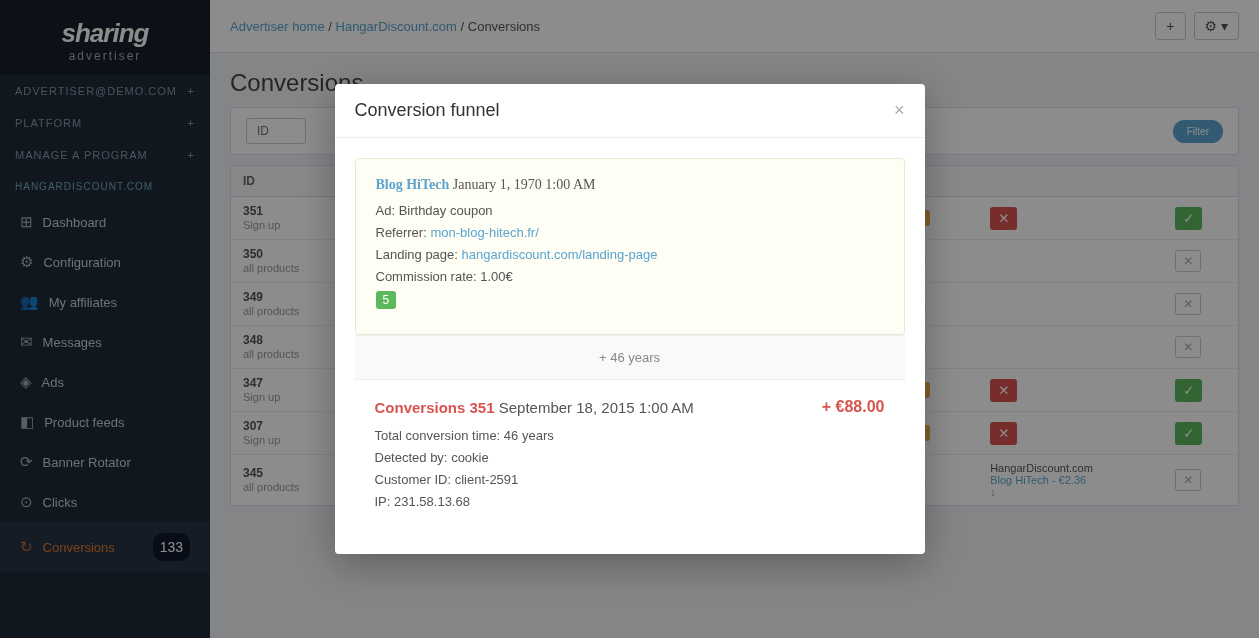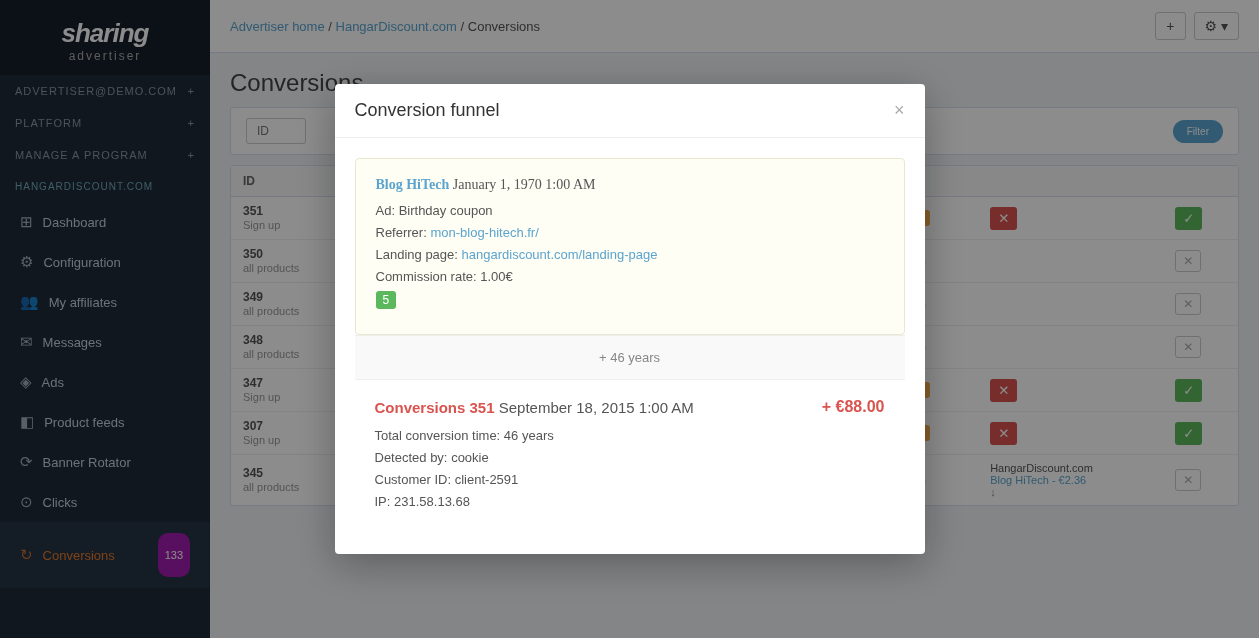--- a/index.html
+++ b/index.html
@@ -49,25 +49,25 @@
       align-items: center;
       padding: 11px 20px;
       color: #c5d0dc;
       cursor: pointer;
       font-size: 13px;
       gap: 10px;
     }
     .sidebar-nav-item.active-orange { color: #e8782a; }
     .sidebar-nav-item .nav-icon { font-size: 15px; opacity: 0.8; }
     .badge {
-      background: #a21caf;
+      background: #0f172a;
       color: #fff;
       border-radius: 10px;
-      padding: 16px 7px;
-      font-size: 11px;
+      padding: 6px 7px;
+      font-size: 14px;
       margin-left: auto;
     }
 
     
     .main {
       flex: 1;
       display: flex;
       flex-direction: column;
       background: #f0f2f5;
       overflow: hidden;

